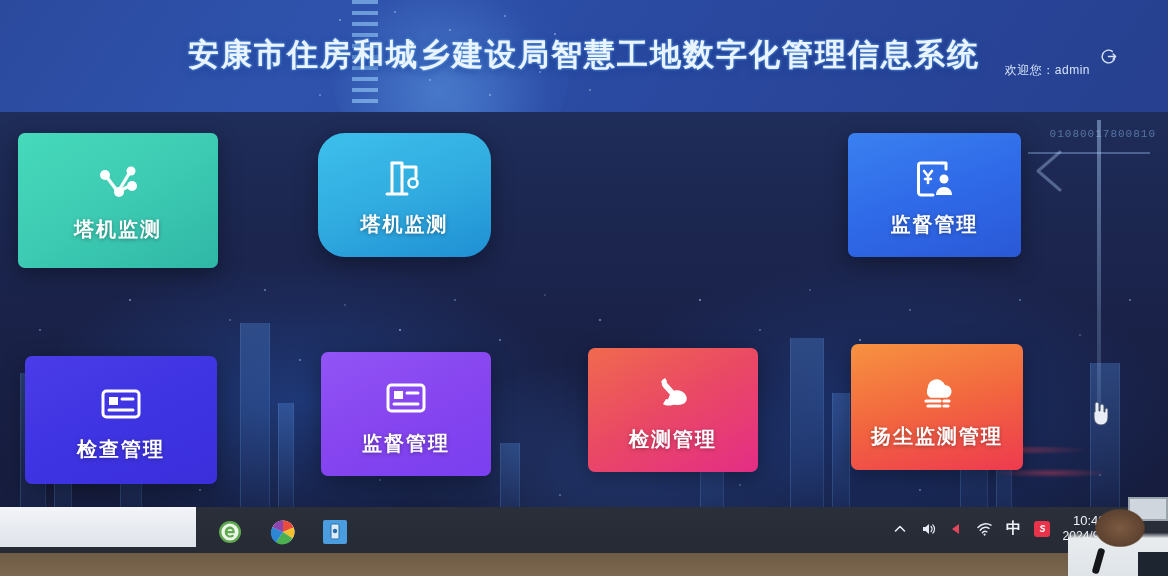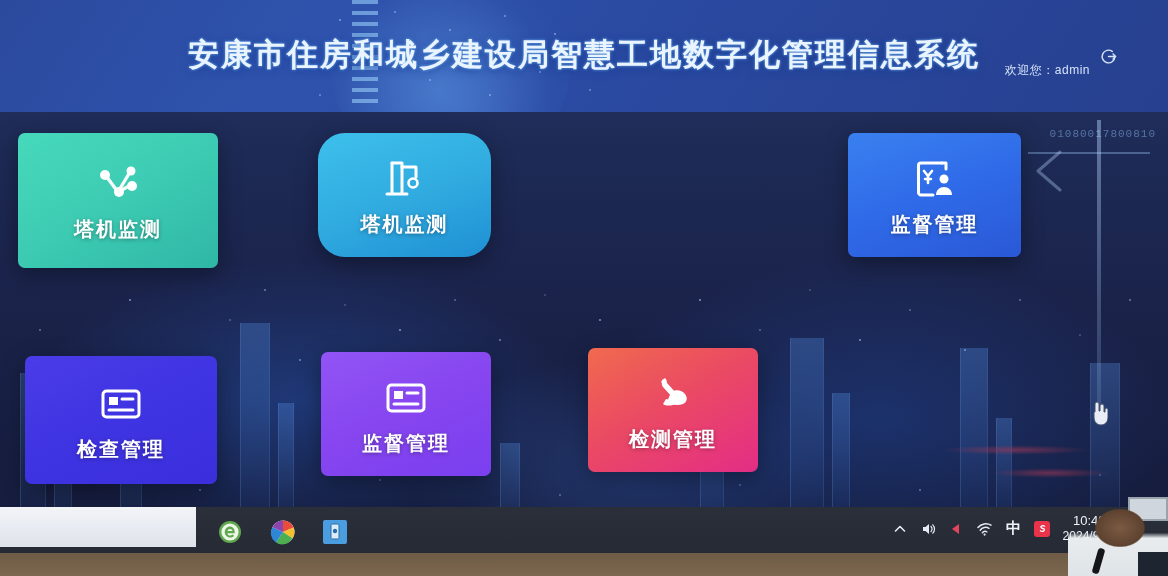--- a/index.html
+++ b/index.html
@@ -362,20 +362,32 @@
         <svg class="tile-icon" viewBox="0 0 52 52" fill="none">
           <path d="M18 10a6 6 0 0 0-2 9l10 11 4-4-10-11a6 6 0 0 0-2-5z" fill="#fff"></path>
           <path d="M16 11l3 3-2 3-3-3z" fill="#fff"></path>
           <path d="M24 24c5-3 11-2 14 2 3 4 2 8-2 10-5 2-12 1-16-2z" fill="#fff"></path>
           <path d="M28 36c-4 2-9 2-12 0l3-5 9 2z" fill="#fff"></path>
         </svg>
         <div class="tile-label">检测管理</div>
       </div>
     </div>
 
+    <div class="tile" id="tile-7" style="background:linear-gradient(165deg,#f79240 0%,#f2663f 50%,#ee3a4f 100%);">
+      <div class="tile-inner">
+        <svg class="tile-icon" viewBox="0 0 52 52" fill="none">
+          <path d="M16 26a7 7 0 0 1 .6-2.8A9 9 0 0 1 34 20a6.5 6.5 0 0 1 2 12.7H19.5A6.5 6.5 0 0 1 16 26z" fill="#fff"></path>
+          <path d="M15 36h14" stroke="#fff" stroke-width="3.2" stroke-linecap="round"></path>
+          <path d="M33 36h5" stroke="#fff" stroke-width="3.2" stroke-linecap="round"></path>
+          <path d="M17 41h12" stroke="#fff" stroke-width="3.2" stroke-linecap="round"></path>
+          <path d="M33 41h4" stroke="#fff" stroke-width="3.2" stroke-linecap="round"></path>
+        </svg>
+        <div class="tile-label">扬尘监测管理</div>
+      </div>
+    </div>
 
   </div>
 
   <div class="taskbar">
     <div class="tb-left-panel"></div>
 
     <div class="tb-app" id="tb-app-0">
       <svg width="26" height="26" viewBox="0 0 26 26">
         <circle cx="13" cy="13" r="11" fill="#5fa84e"></circle>
         <circle cx="13" cy="13" r="8.6" fill="#eef6ea"></circle>

